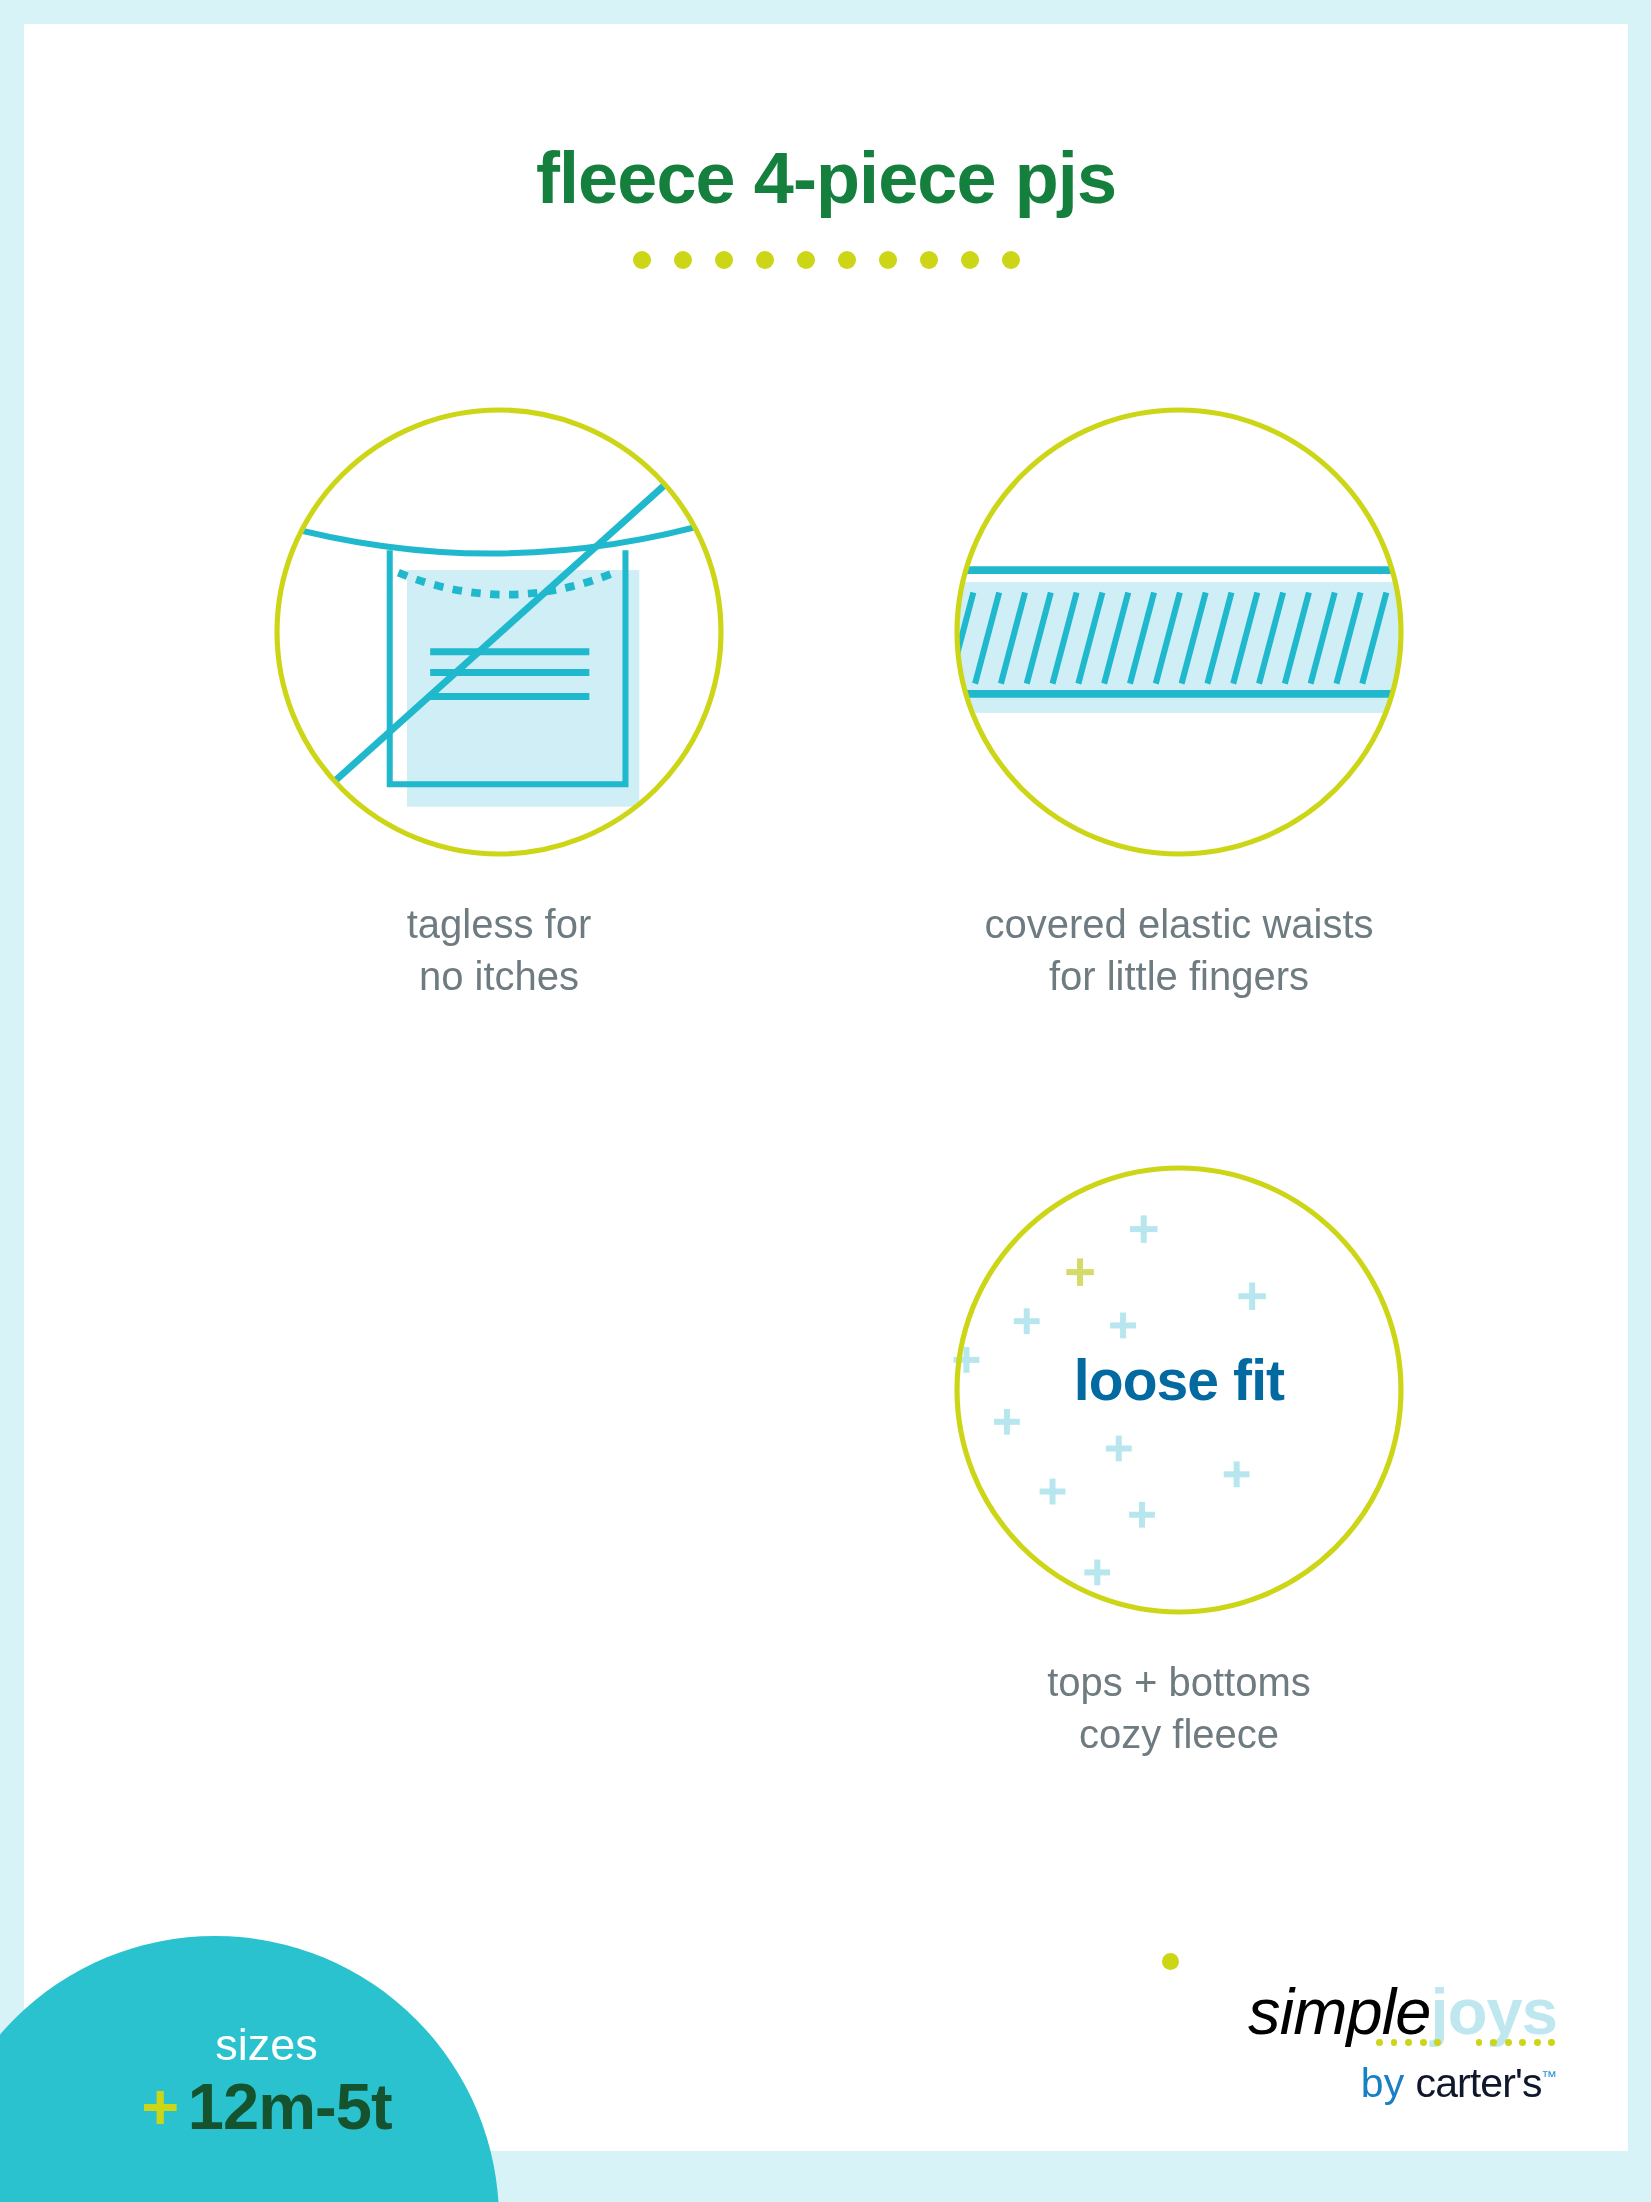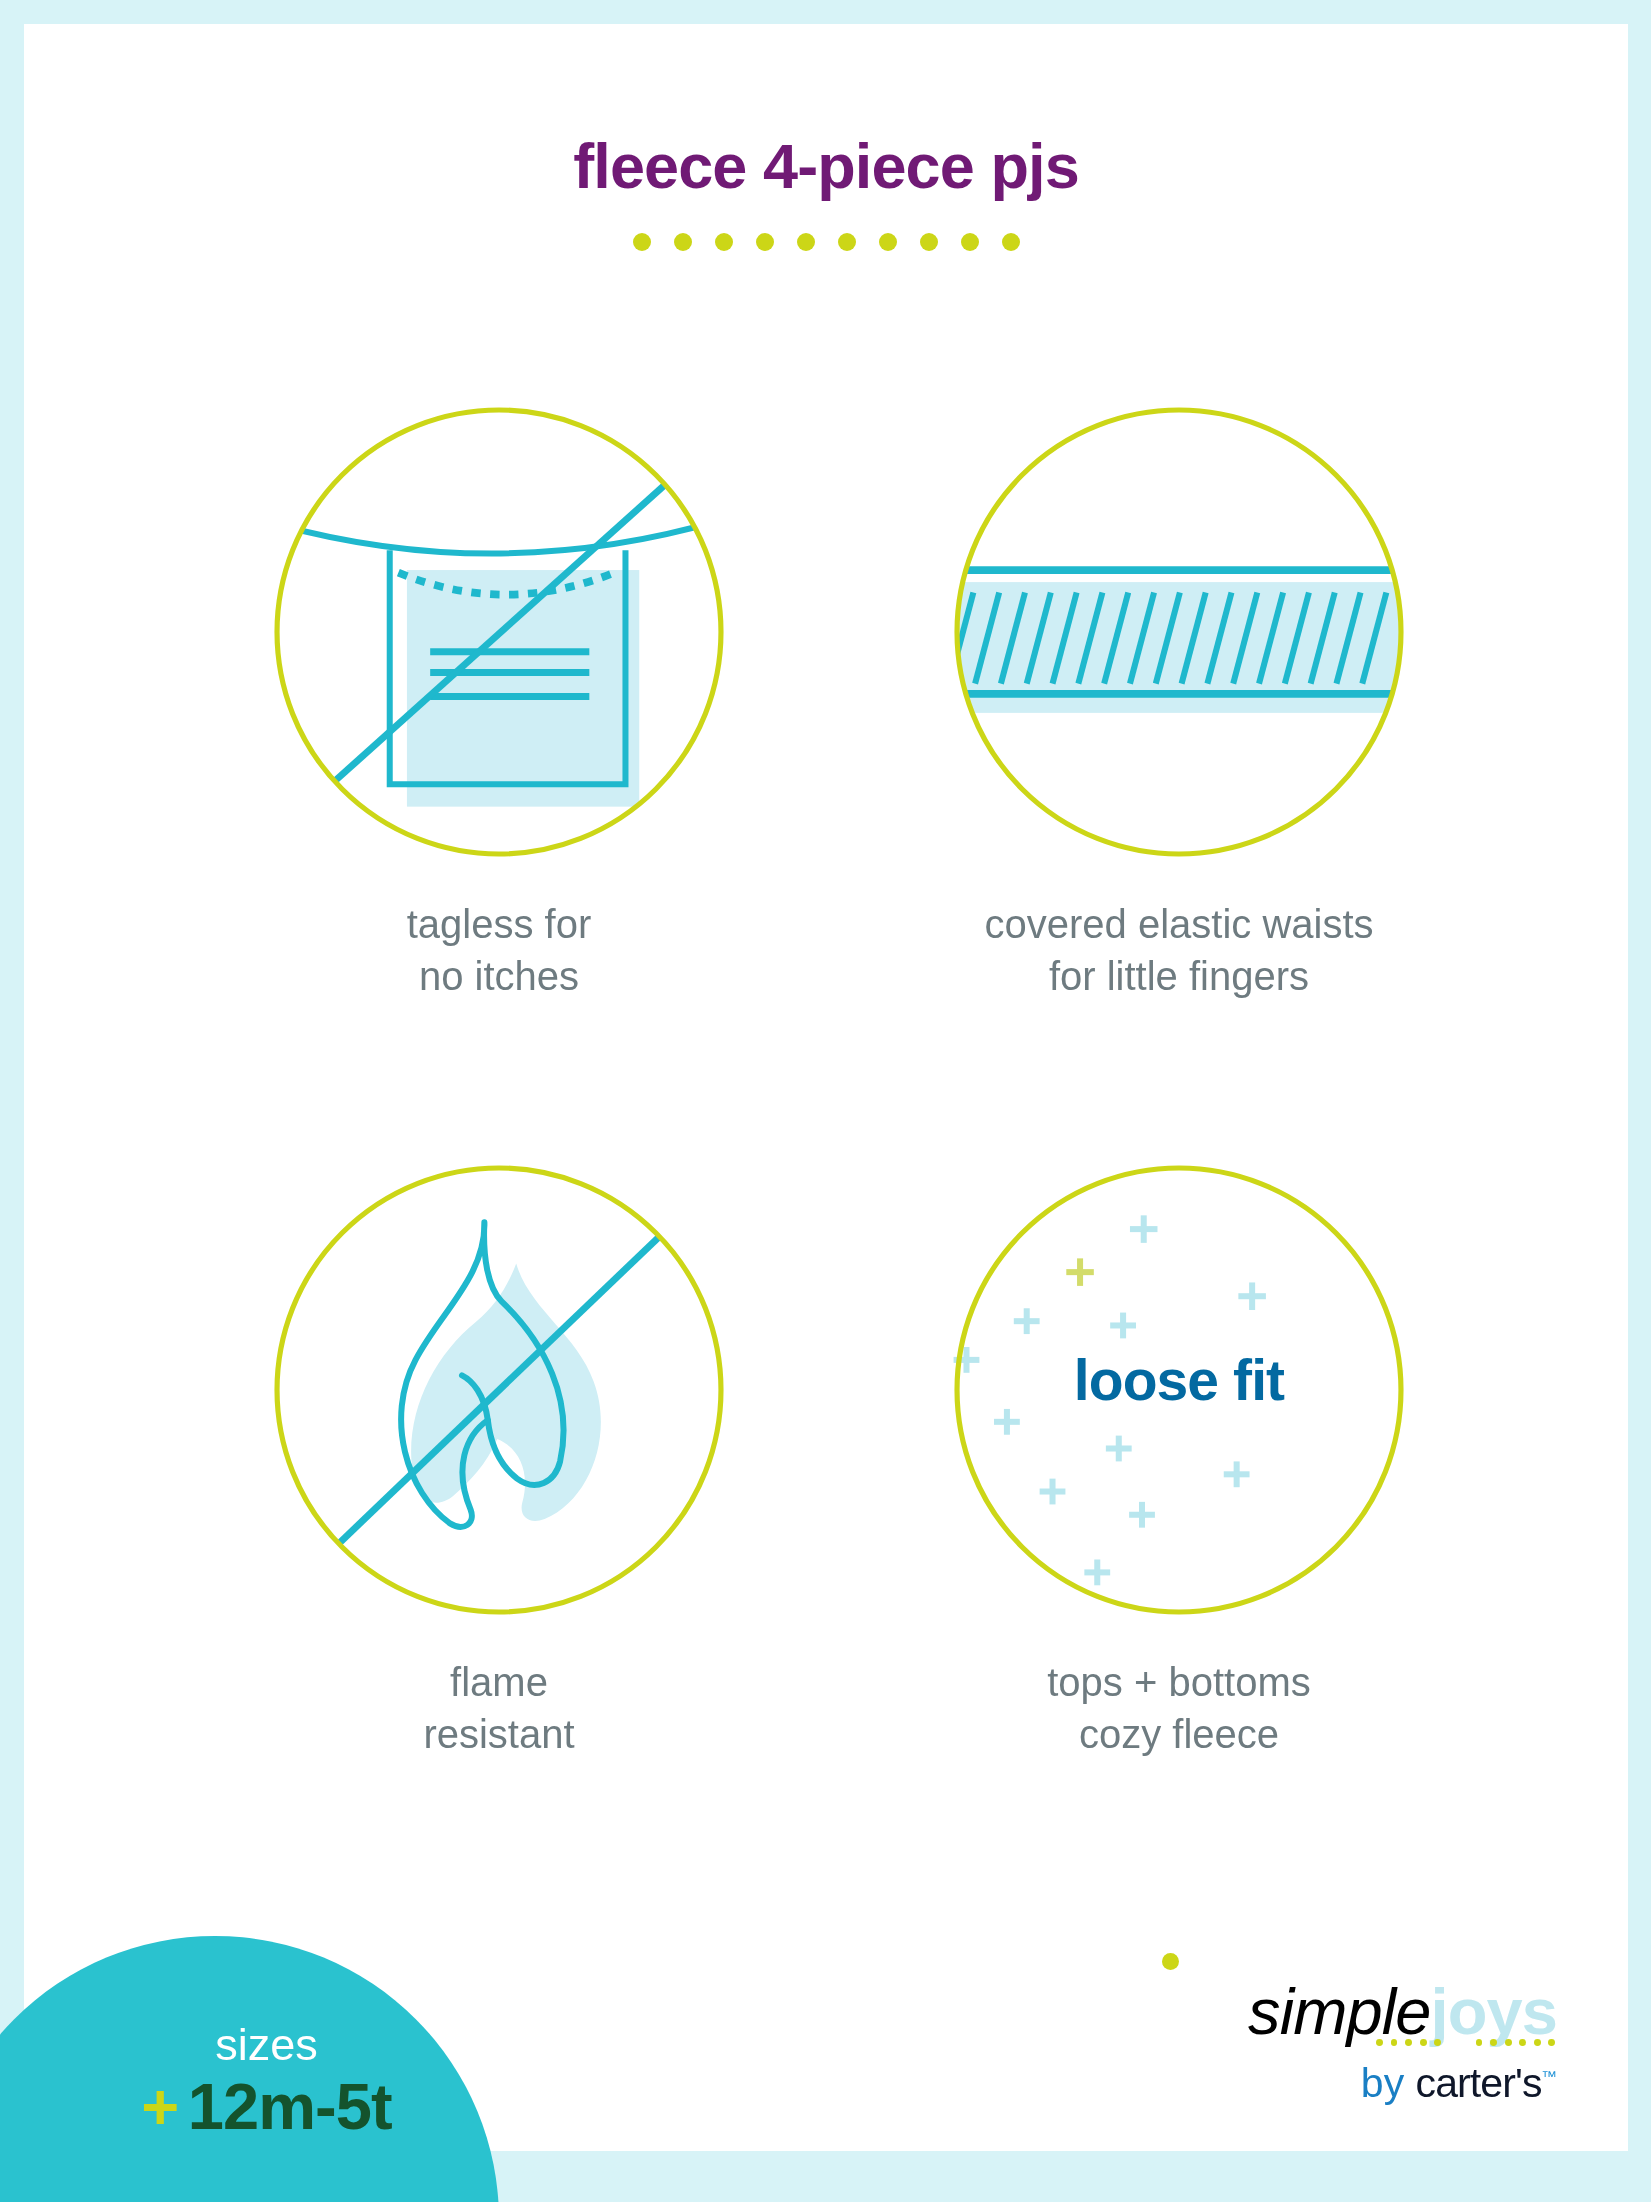--- a/index.html
+++ b/index.html
@@ -34,26 +34,26 @@
 
   
   #title-block {
     position: absolute;
     left: 0;
     top: 129px;
     width: 1652px;
     text-align: center;
   }
   #main-title {
-    font-size: 63px;
+    font-size: 72px;
     font-weight: bold;
-    color: #701a75;
+    color: #15803d;
     letter-spacing: -0.9px;
     line-height: 1.05;
-    margin: 4px;
+    margin: 12px;
   }
   #dot-row {
     margin-top: 34px;
     display: flex;
     justify-content: center;
     gap: 23px;
   }
   .title-dot {
     width: 18px;
     height: 18px;
@@ -314,52 +314,20 @@
         </g>
         <circle cx="265" cy="265" r="258" fill="none" stroke="#ccd617" stroke-width="6"></circle>
       </svg>
     </div>
     <div class="caption">
       <span class="line">covered elastic waists</span>
       <span class="line">for little fingers</span>
     </div>
   </div>
 
-  <div class="feature col-left row-2">
-    <div class="circle-wrap">
-      <svg width="456" height="456" viewBox="0 0 530 530" xmlns="http://www.w3.org/2000/svg">
-        <defs>
-          <clipPath id="clipFlame">
-              <circle cx="265" cy="265" r="258"></circle>
-            </clipPath>
-        </defs>
-        <g clip-path="url(#clipFlame)">
-
-          <path d="M 285 118 C 300 170 355 200 375 255 C 398 316 372 392 318 415
-                   C 300 422 288 412 292 396 C 302 360 288 332 263 322
-                   C 250 352 232 370 212 388 C 190 406 170 392 166 368
-                   C 152 300 186 228 238 186 C 262 166 276 142 285 118 Z" fill="#cfeef5"></path>
-
-          <path d="M 248 70 C 250 132 196 176 168 230 C 132 298 158 384 208 420
-                   C 224 430 238 420 232 404 C 212 356 226 318 252 300
-                   C 256 334 268 354 286 368 C 308 384 330 372 336 348
-                   C 352 276 318 210 268 162 C 252 146 246 110 248 70 Z" fill="none" stroke="#1fb8cd" stroke-width="7" stroke-linejoin="round"></path>
-
-          <path d="M 252 300 C 248 270 234 254 222 248" fill="none" stroke="#1fb8cd" stroke-width="7" stroke-linecap="round"></path>
-
-          <line x1="72" y1="450" x2="450" y2="88" stroke="#1fb8cd" stroke-width="8"></line>
-        </g>
-        <circle cx="265" cy="265" r="258" fill="none" stroke="#ccd617" stroke-width="6"></circle>
-      </svg>
-    </div>
-    <div class="caption">
-      <span class="line">flame</span>
-      <span class="line">resistant</span>
-    </div>
-  </div>
 
   <div class="feature col-right row-2">
     <div class="circle-wrap">
       <svg width="456" height="456" viewBox="0 0 530 530" xmlns="http://www.w3.org/2000/svg">
         <g stroke-width="7" stroke-linecap="butt">
 
           <g stroke="#b8e6ee">
             <line x1="224" y1="62" x2="224" y2="94"></line>  
               <line x1="208" y1="78" x2="240" y2="78"></line>
             <line x1="88" y1="170" x2="88" y2="200"></line> 

